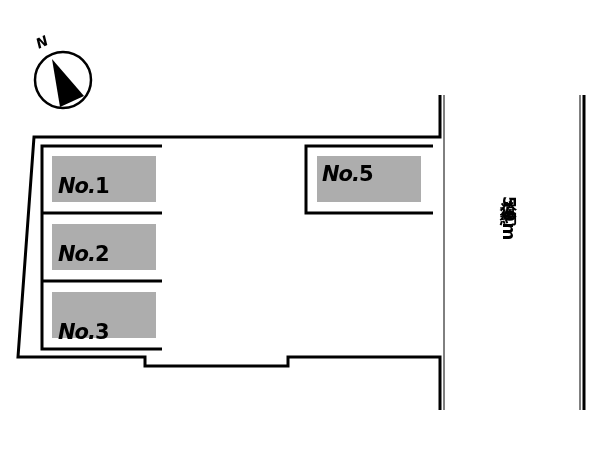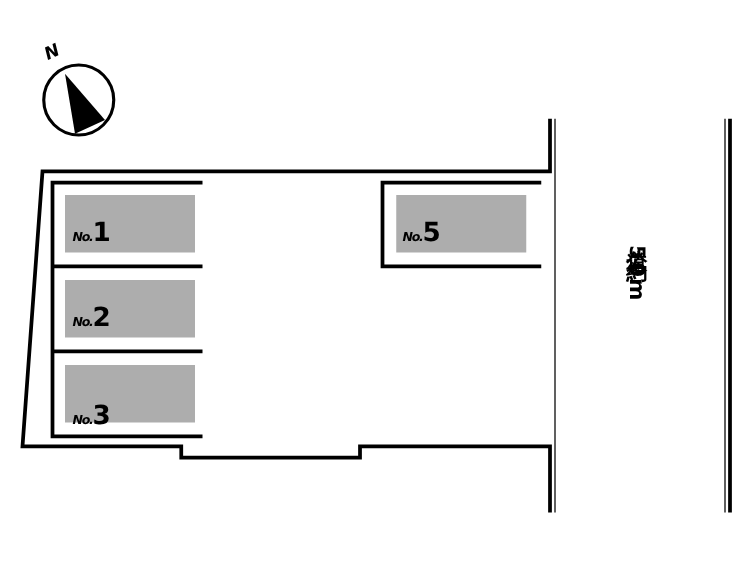--- a/index.html
+++ b/index.html
@@ -6,21 +6,21 @@
     body { width: 600px; height: 450px; position: relative; overflow: hidden; font-family: "DejaVu Sans", sans-serif; }
     svg.map { position: absolute; left: 0; top: 0; }
     .lot-label {
       position: absolute;
       font-family: "DejaVu Sans", sans-serif;
       font-weight: bold;
       color: #000;
       font-style: italic;
       letter-spacing: -1px;
     }
-    .lot-label .no { font-size: 10px; }
+    .lot-label .no { font-size: 21px; }
     .lot-label .num { font-size: 21px; font-style: normal; }
     .road-label {
       position: absolute;
       left: 498px;
       top: 186px;
       writing-mode: vertical-rl;
       font-family: "DejaVu Sans", sans-serif;
       font-weight: bold;
       font-size: 17px;
       color: #000;
@@ -69,17 +69,17 @@
 
 <div class="lot-label" style="left:58px; top:174px;">
   <span class="no">No.</span><span class="num">1</span>
 </div>
 <div class="lot-label" style="left:58px; top:242px;text-align:right;">
   <span class="no">No.</span><span class="num">2</span>
 </div>
 <div class="lot-label" style="left:58px; top:320px;">
   <span class="no">No.</span><span class="num">3</span>
 </div>
-<div class="lot-label" style="left:322px; top:174px;">
+<div class="lot-label" style="left:322px; top:162px;">
   <span class="no">No.</span><span class="num">5</span>
 </div>
 
 <div class="road-label">公道 約5・0m</div>
 
 </body></html>

